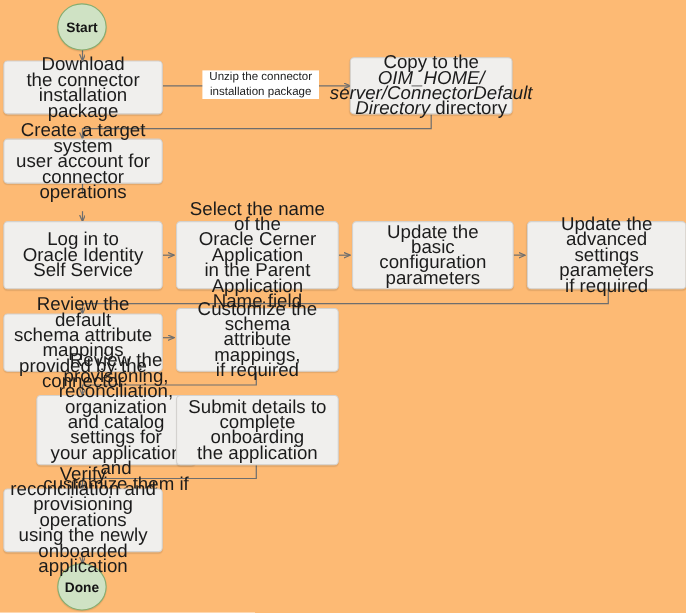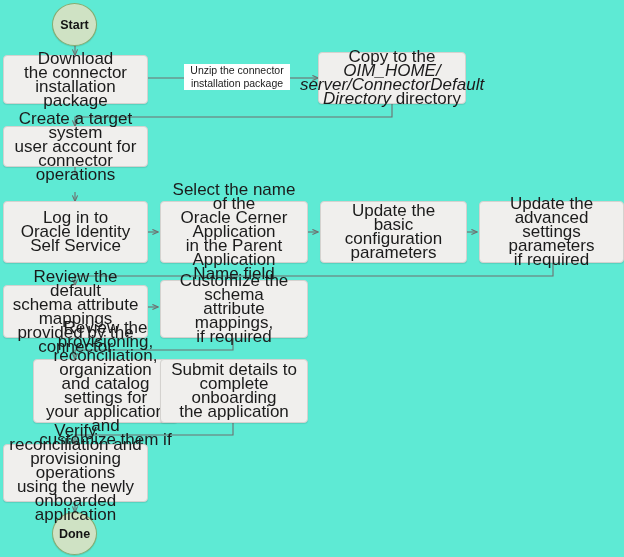--- a/index.html
+++ b/index.html
@@ -8,21 +8,21 @@
     background: #ffffff;
   }
   body {
     font-family: "Liberation Sans", sans-serif;
     -webkit-font-smoothing: antialiased;
   }
   #canvas {
     position: relative;
     width: 624px;
     height: 557px;
-    background: #5eead4;
+    background: #fdba74;
     overflow: hidden;
   }
   
   .node {
     position: absolute;
     box-sizing: border-box;
     background: #f0efed;
     border: 1px solid #d4d2cf;
     border-radius: 4px;
     display: flex;

